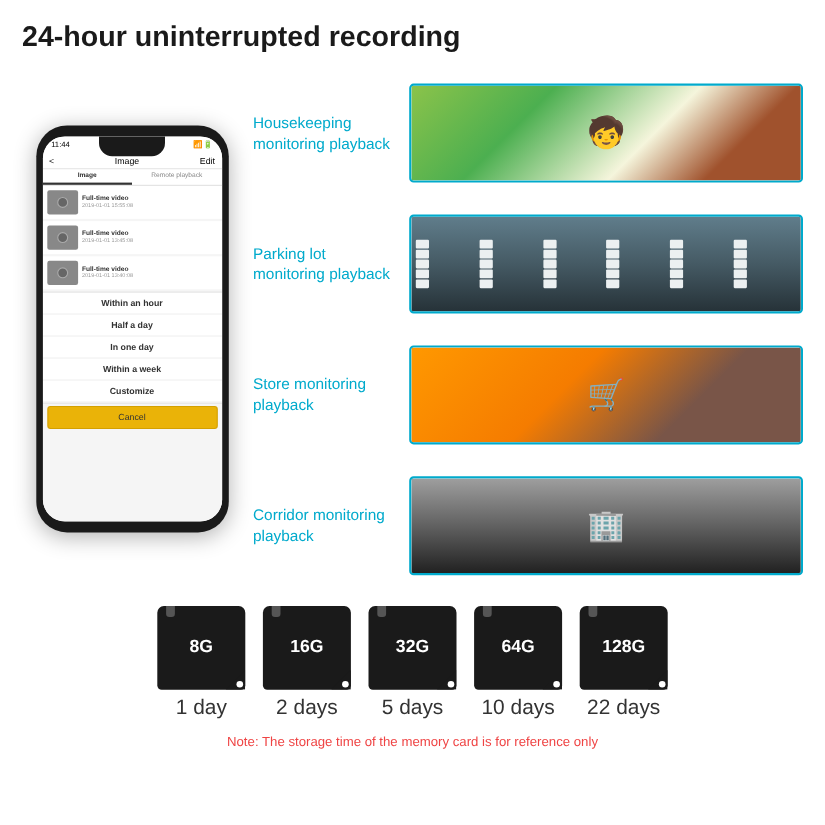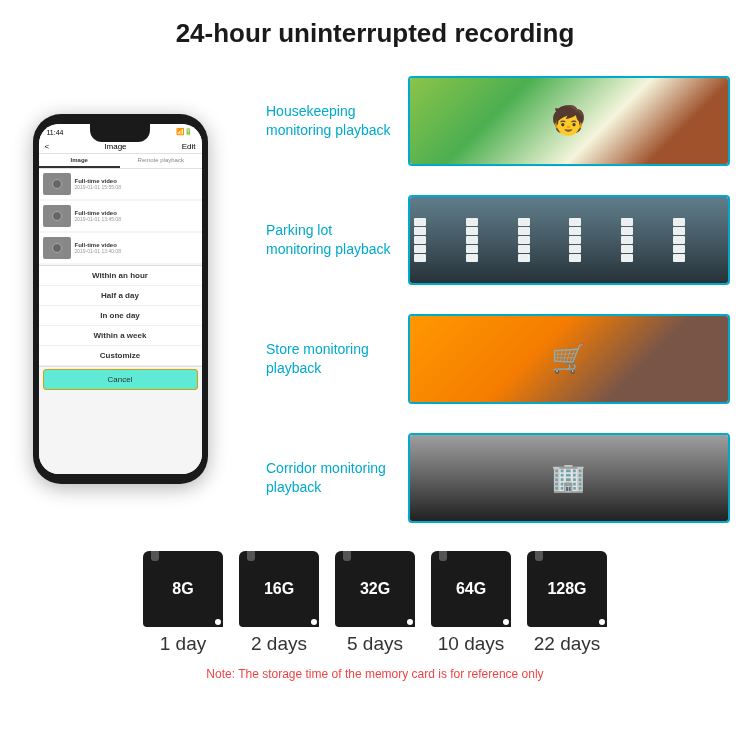--- a/index.html
+++ b/index.html
@@ -6,21 +6,20 @@
     body {
       width: 750px;
       height: 750px;
       background: #ffffff;
       font-family: Arial, sans-serif;
       overflow: hidden;
     }
 
     
     .header {
-      text-align: center;
       padding: 18px 20px 10px;
     }
     .header h1 {
       font-size: 26px;
       font-weight: bold;
       color: #1a1a1a;
     }
 
     
     .main-content {
@@ -175,41 +174,40 @@
       font-size: 8px;
       color: #333;
       border-bottom: 1px solid #f0f0f0;
     }
 
     .phone-cancel {
       text-align: center;
       padding: 5px 4px;
       font-size: 8px;
       color: #333;
-      background: #5eead4;
+      background: #eab308;
       border: 1px solid #d4a000;
       margin: 2px 4px;
       border-radius: 3px;
     }
 
     
     .monitoring-section {
       flex: 1;
       display: flex;
       flex-direction: column;
       gap: 6px;
       padding: 5px 0;
     }
 
     .monitoring-row {
       display: flex;
       align-items: center;
       gap: 12px;
       flex: 1;
-      margin-left: 36px;
     }
 
     .monitoring-label {
       flex: 0 0 130px;
       font-size: 14px;
       color: #00aacc;
       line-height: 1.3;
     }
 
     .monitoring-image {

